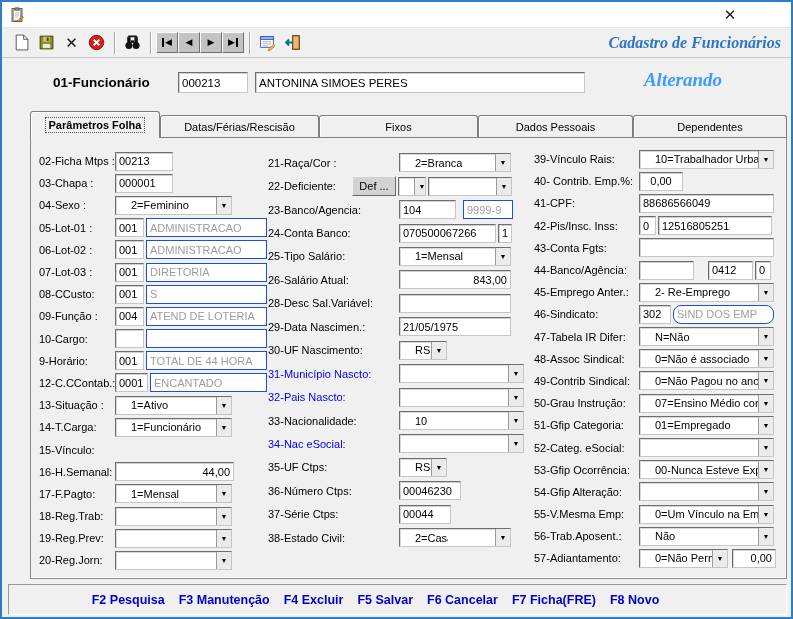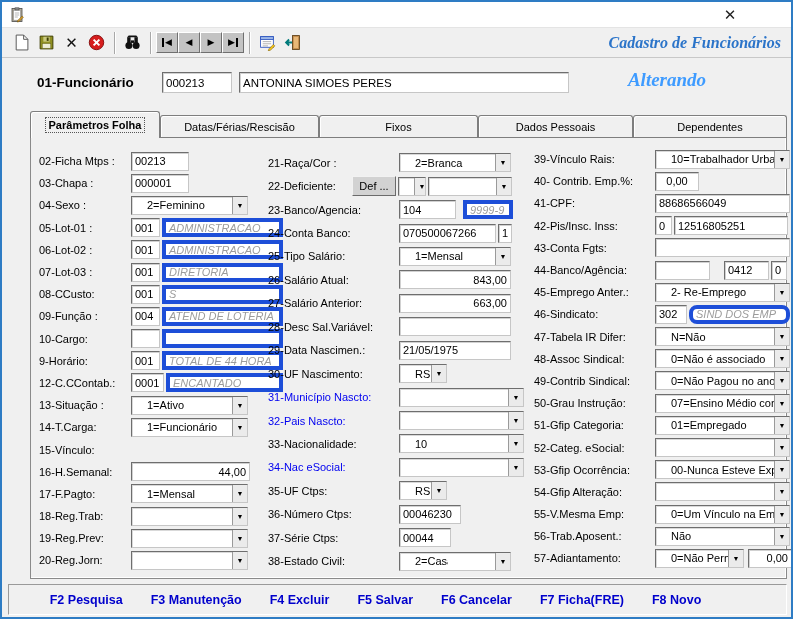--- a/index.html
+++ b/index.html
@@ -17,55 +17,55 @@
   .toolbar { position: absolute; left: 0; top: 26px; right: 0; height: 30px; background: #F0F0F0; border-bottom: 1px solid #C8C8C8; display: flex; align-items: center; padding-left: 7px; }
   .tbtn { width: 25px; height: 24px; display: flex; align-items: center; justify-content: center; }
   .tbtn svg { width: 17px; height: 17px; }
   .tbtn.txt { font-size: 15px; color: #111; font-weight: 500; }
   .tsep { width: 1px; height: 22px; background: #A8A8A8; box-shadow: 1px 0 0 #FFF; margin: 0 5px; }
   .navbtn { width: 22px; height: 21px; background: #C3C3C3; border: 1px solid; border-color: #FFFFFF #6F6F6F #6F6F6F #FFFFFF; display: flex; align-items: center; justify-content: center; gap: 1px; }
   .navbtn .tri { font-size: 9px; line-height: 1; color: #000; }
   .navbtn .bar { width: 2px; height: 9px; background: #000; }
   .app-title { margin-left: auto; margin-right: 10px; font-family: "Liberation Serif", serif; font-style: italic; font-weight: bold; font-size: 16px; color: var(--app-title-color, #2B74C9); }
   
-  .header { position: absolute; left: 0; top: 57px; right: 0; height: 50px; }
+  .header { position: absolute; left: 16px; top: 57px; right: 0; height: 50px; }
   .hdr-label { position: absolute; left: 35px; top: 16px; font-size: 13.5px; font-weight: bold; color: #000; }
   .edit { background: #FFF; border: 1px solid; border-color: #6E6E6E #C6C6C6 #C6C6C6 #6E6E6E; box-shadow: inset 1px 1px 0 rgba(0,0,0,0.18); height: 19px; display: flex; align-items: center; padding: 0 3px; font-size: 11px; color: #000; overflow: hidden; white-space: nowrap; flex: none; }
   .edit.right { justify-content: flex-end; }
   .edit.center { justify-content: center; }
-  .edit.gray { color: #9C9C9C; border: 4px solid #1d4ed8; box-shadow: none; font-style: italic; }
+  .edit.gray { color: #9C9C9C; border: 1px solid #1d4ed8; box-shadow: none; }
   .hdr-code { position: absolute; left: 160px; top: 13px; width: 70px; height: 21px; font-size: 11.5px; }
   .hdr-name { position: absolute; left: 237px; top: 13px; width: 330px; height: 21px; font-size: 11.5px; }
   .hdr-mode { position: absolute; left: 600px; top: 10px; width: 130px; text-align: center; font-family: "Liberation Serif", serif; font-style: italic; font-weight: bold; font-size: 19px; color: var(--mode-color, #3E9BFF); }
   
   .tabbar { position: absolute; left: 28px; top: 109px; width: 757px; height: 27px; display: flex; align-items: flex-end; }
   .tab { height: 23px; background: #F0F0F0; border: 1px solid #7E7E7E; border-bottom: none; border-radius: 3px 3px 0 0; display: flex; align-items: center; justify-content: center; font-size: 11px; color: #000; box-shadow: inset 1px 1px 0 #FFF; position: relative; z-index: 1; }
   .tab.active { height: 27px; font-weight: bold; z-index: 3; }
   .tab.active .tlabel { outline: 1px dotted #555; padding: 1px 3px; }
   
   .page { position: absolute; left: 28px; top: 135px; width: 757px; height: 442px; border: 1px solid #8A8A8A; border-top-color: #7E7E7E; box-shadow: inset -1px -1px 0 #FFF; background: #F0F0F0; z-index: 2; }
   .fcol { position: absolute; display: flex; flex-direction: column; }
   .col1 { left: 8px;  top: 12px; width: 230px; }
   .col2 { left: 237px; top: 13px; width: 262px; }
   .col3 { left: 503px; top: 10px; width: 248px; }
-  .col1 .frow, .col3 .frow { height: 22.2px; gap: 16px; }
+  .col1 .frow, .col3 .frow { height: 22.2px; }
   .col2 .frow { height: 23.45px; }
   .frow { display: flex; align-items: center; }
   .flabel { font-size: 11px; color: #000; white-space: nowrap; flex: none; }
   .flabel.blue { color: var(--blue-label, #0000F0); }
   .col1 .flabel { width: 76px; }
   .col2 .flabel { width: 131px; }
   .col3 .flabel { width: 105px; }
   .fctrls { display: flex; align-items: center; gap: 2px; }
   .combo { background: #FFF; border: 1px solid; border-color: #6E6E6E #C6C6C6 #C6C6C6 #6E6E6E; box-shadow: inset 1px 1px 0 rgba(0,0,0,0.15); height: 19px; display: flex; align-items: center; flex: none; overflow: hidden; }
   .combo .cv { flex: 1; padding-left: 15px; font-size: 11px; color: #000; white-space: nowrap; overflow: hidden; }
   .combo .ca { width: 15px; align-self: stretch; flex: none; display: flex; align-items: center; justify-content: center; background: #EBEBEB; border-left: 1px solid #9A9A9A; font-size: 7px; color: #000; }
   .defbtn { height: 20px; background: #D2D2D2; border: 1px solid; border-color: #F2F2F2 #6B6B6B #6B6B6B #F2F2F2; font-size: 11px; color: #000; display: flex; align-items: center; justify-content: center; flex: none; }
   
-  .footer { position: absolute; left: 6px; top: 582px; width: 779px; height: 31px; border: 1px solid; border-color: #9A9A9A #FFF #FFF #9A9A9A; display: flex; align-items: center; justify-content: center; gap: 28px; padding-right: 44px; }
+  .footer { position: absolute; left: 6px; top: 582px; width: 779px; height: 31px; border: 1px solid; border-color: #9A9A9A #FFF #FFF #9A9A9A; display: flex; align-items: center; justify-content: center; gap: 14px; padding-right: 44px; }
   .fkey { font-size: 12.5px; font-weight: bold; color: var(--footer-color, #0000CC); white-space: nowrap; }
 </style>
 </head>
 <body>
 
 <div class="window" style="--window-border: #2E7CC4;">
 
   <div class="titlebar">
     <svg class="titlebar-icon" viewBox="0 0 16 16">
       <rect x="3" y="1.5" width="10" height="13" fill="#B8B09A" stroke="#4A4A4A" stroke-width="0.8"></rect>
@@ -359,26 +359,20 @@
             </div>
           </div>
         </div>
         <div class="frow">
           <span class="flabel">26-Salário Atual:</span>
           <div class="fctrls">
             <div class="edit right" style="width: 112px;">843,00</div>
           </div>
         </div>
         <div class="frow">
-          <span class="flabel">27-Salário Anterior:</span>
-          <div class="fctrls">
-            <div class="edit right" style="width: 112px;">663,00</div>
-          </div>
-        </div>
-        <div class="frow">
           <span class="flabel">28-Desc Sal.Variável:</span>
           <div class="fctrls">
             <div class="edit" style="width: 112px;"></div>
           </div>
         </div>
         <div class="frow">
           <span class="flabel">29-Data Nascimen.:</span>
           <div class="fctrls">
             <div class="edit" style="width: 112px;">21/05/1975</div>
           </div>

